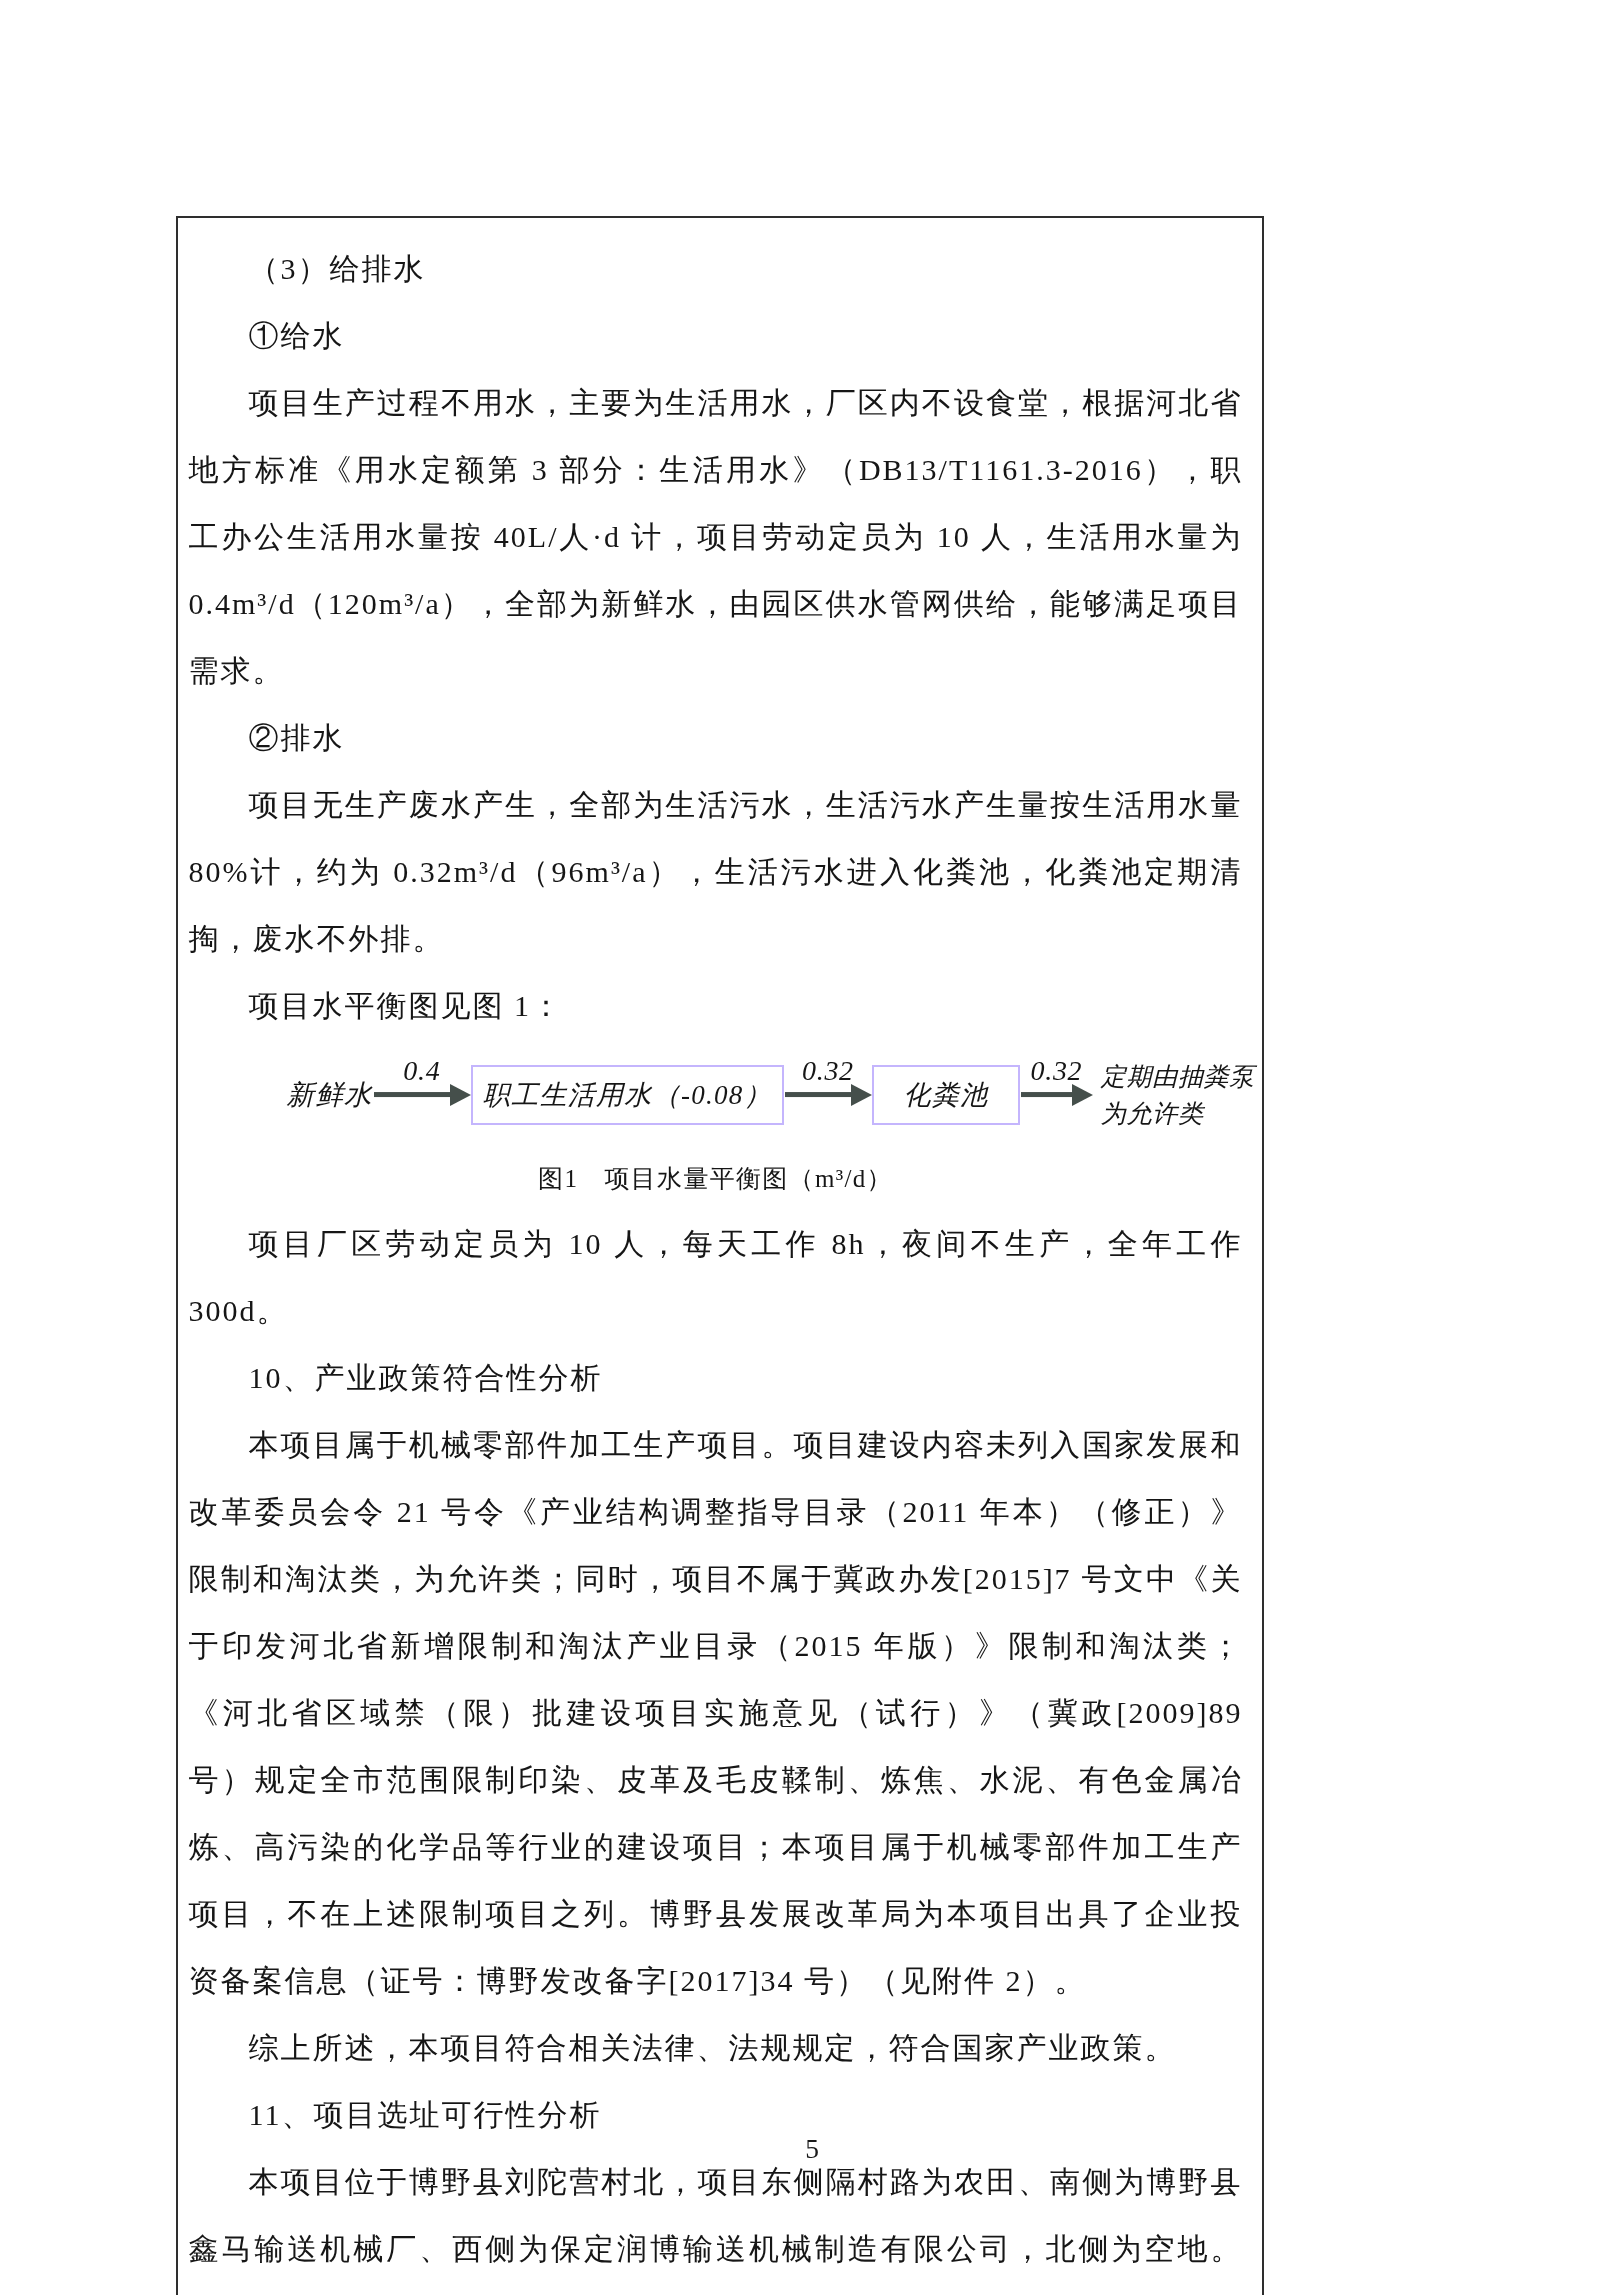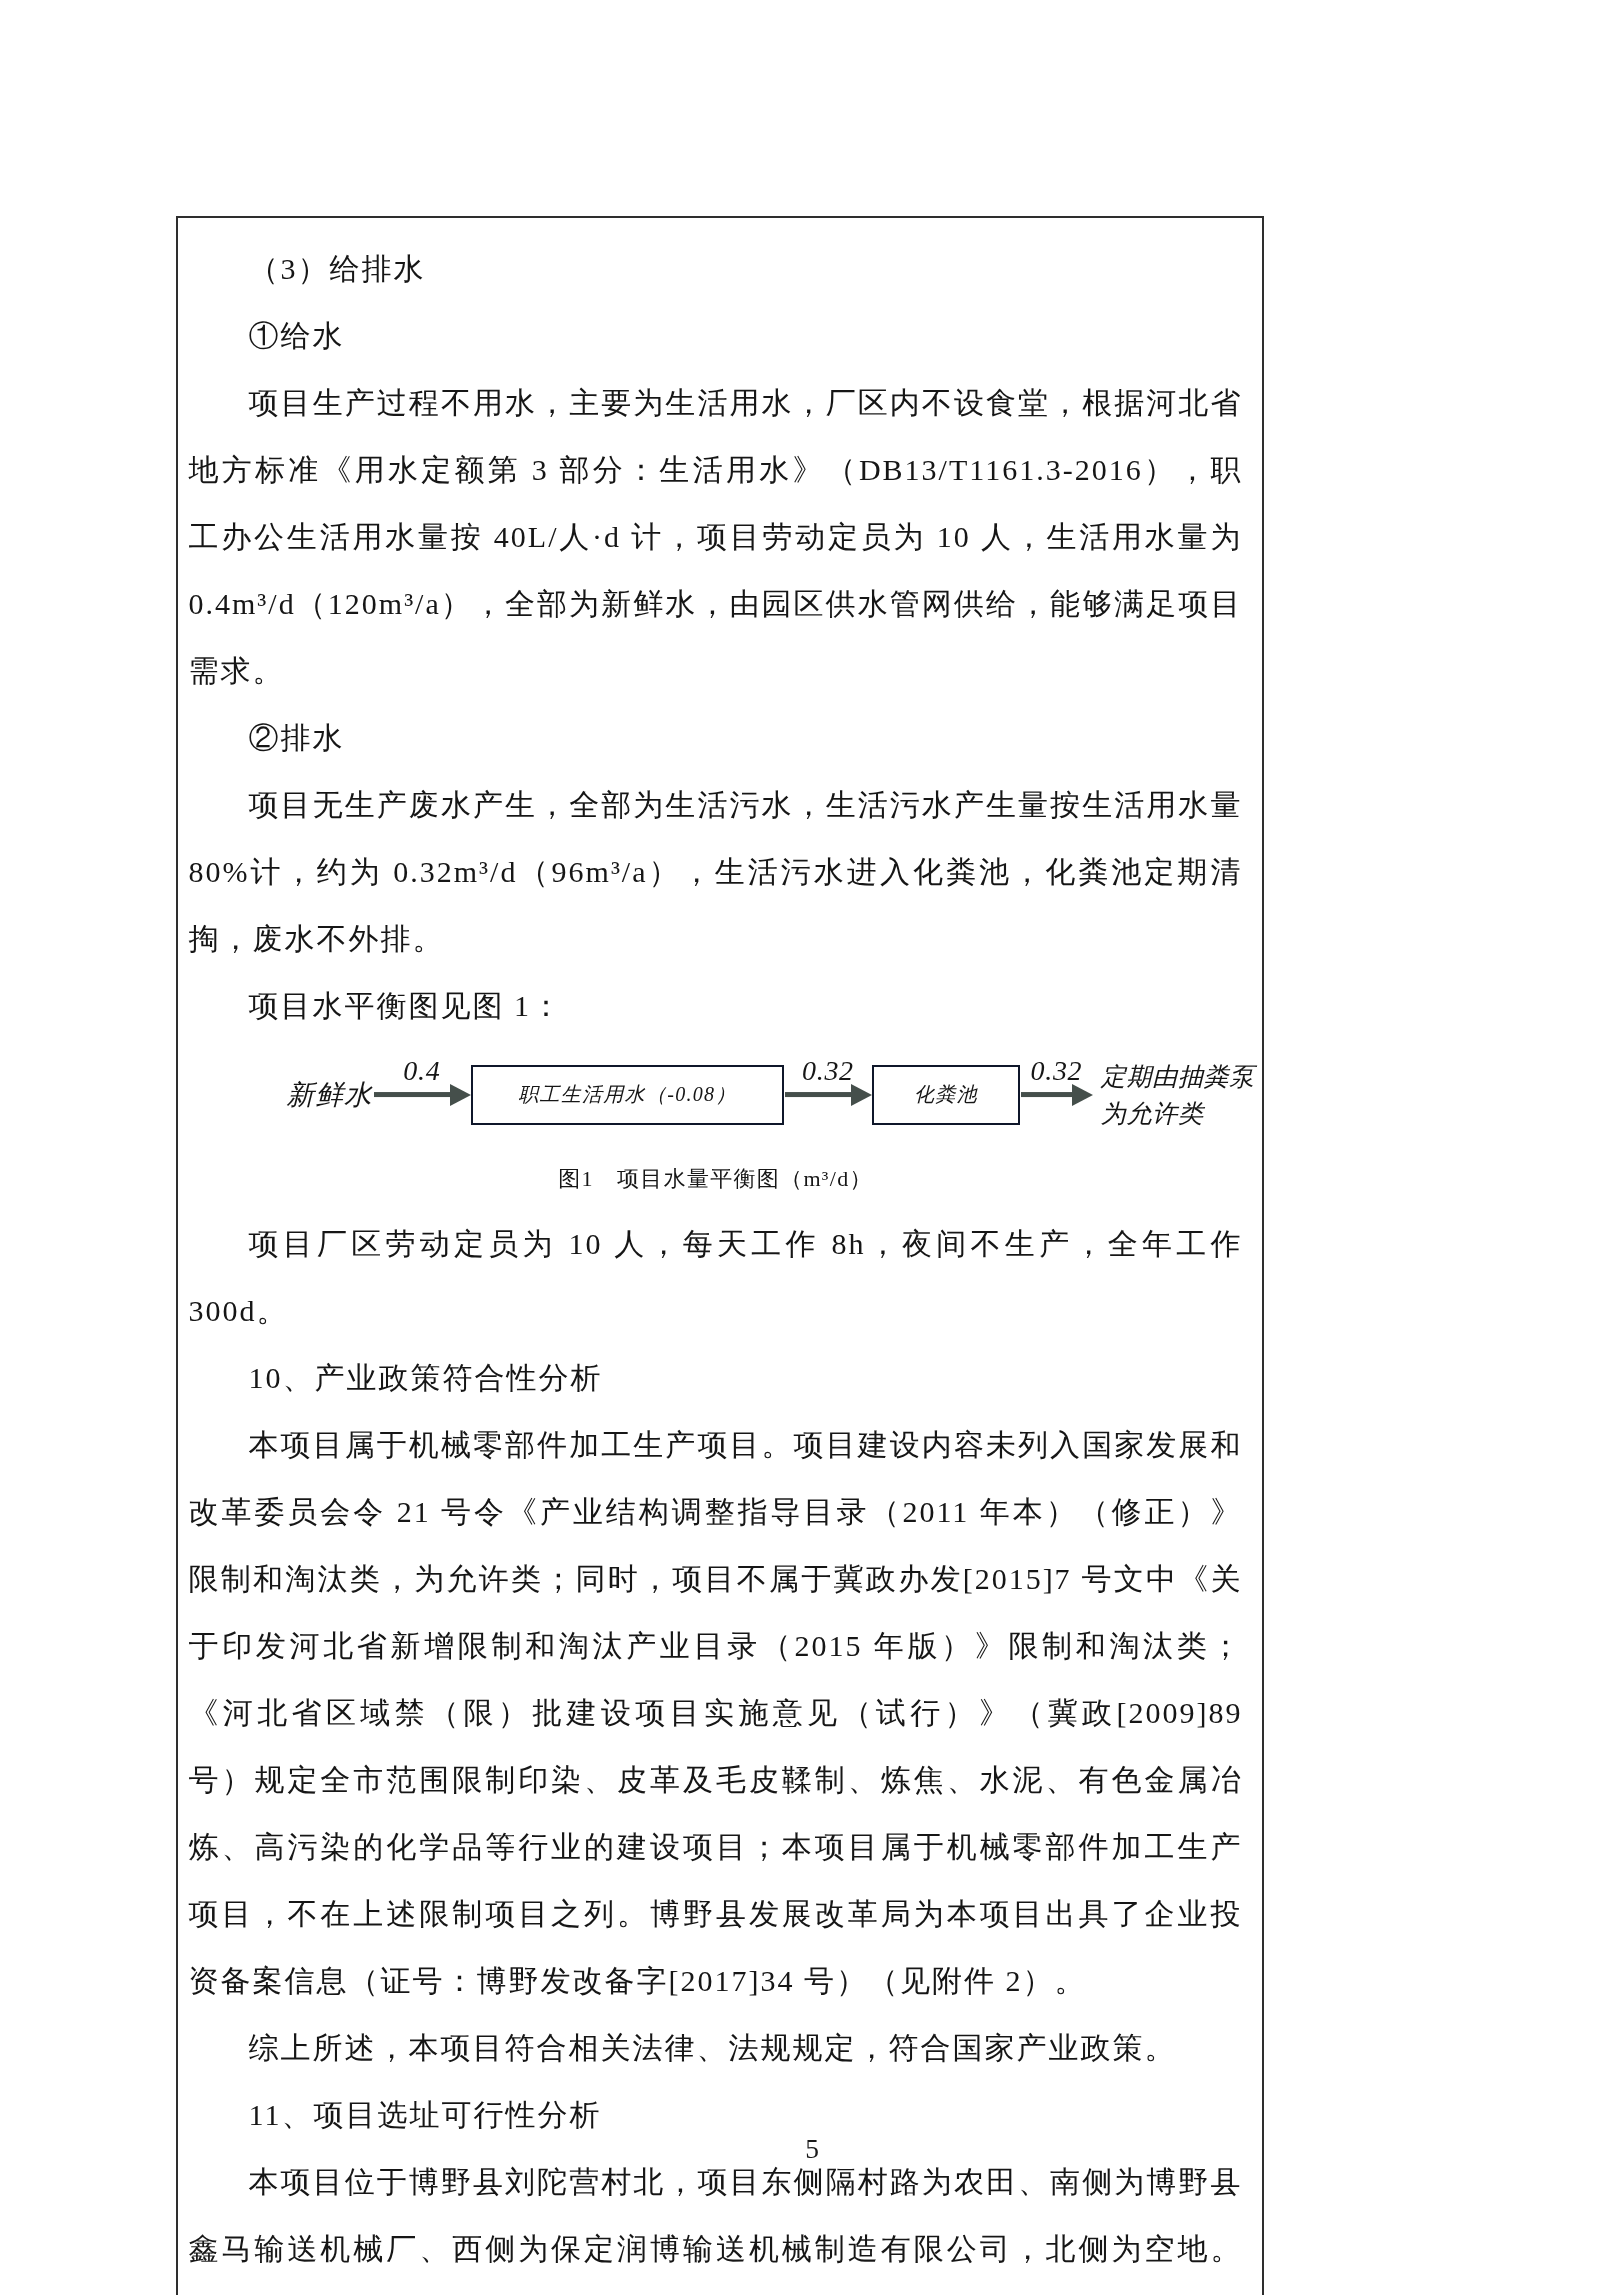--- a/index.html
+++ b/index.html
@@ -12,33 +12,33 @@
     position:absolute;left:176px;top:216px;width:1088px;min-height:1876px;
     border:2.6px solid #2e2e2e;box-sizing:border-box;
     padding:17px 19.6px 11.8px 10.5px;background:#ffffff;
   }
   .t{
     margin:0;font-size:30px;line-height:67px;letter-spacing:2px;
     text-align:justify;text-indent:2em;color:#161616;
   }
   .caption{
     text-align:center;text-indent:0;letter-spacing:1.3px;
-    font-size:22px;line-height:63px;margin-top:3.9px;
+    font-size:25px;line-height:63px;margin-top:3.9px;
   }
   
   .diagram{
     display:flex;align-items:center;height:98px;
     margin:6.5px 0 0 98px;white-space:nowrap;font-style:italic;
   }
   .dg-text{font-size:27.5px;letter-spacing:1.3px;}
   .dg-outlet{font-size:25px;line-height:37px;margin-left:7.9px;letter-spacing:0.7px;}
   .dg-box{
-    border:2px solid #0f172a;height:60px;box-sizing:border-box;
+    border:2px solid #c4b5fd;height:60px;box-sizing:border-box;
     display:flex;align-items:center;justify-content:center;
-    font-size:20px;letter-spacing:1.3px;background:#fff;flex:0 0 auto;
+    font-size:27px;letter-spacing:1.3px;background:#fff;flex:0 0 auto;
   }
   .dg-box.wide{width:313px;}
   .dg-box.narrow{width:148px;}
   .dg-arrow{position:relative;height:92px;flex:0 0 auto;}
   .dg-arrow.a1{width:98px;}
   .dg-arrow.a2{width:88px;}
   .dg-arrow.a3{width:73px;}
   .dg-shaft{
     position:absolute;left:1.3px;right:19.6px;top:50%;height:5.9px;
     transform:translateY(-50%);background:#454f4b;

